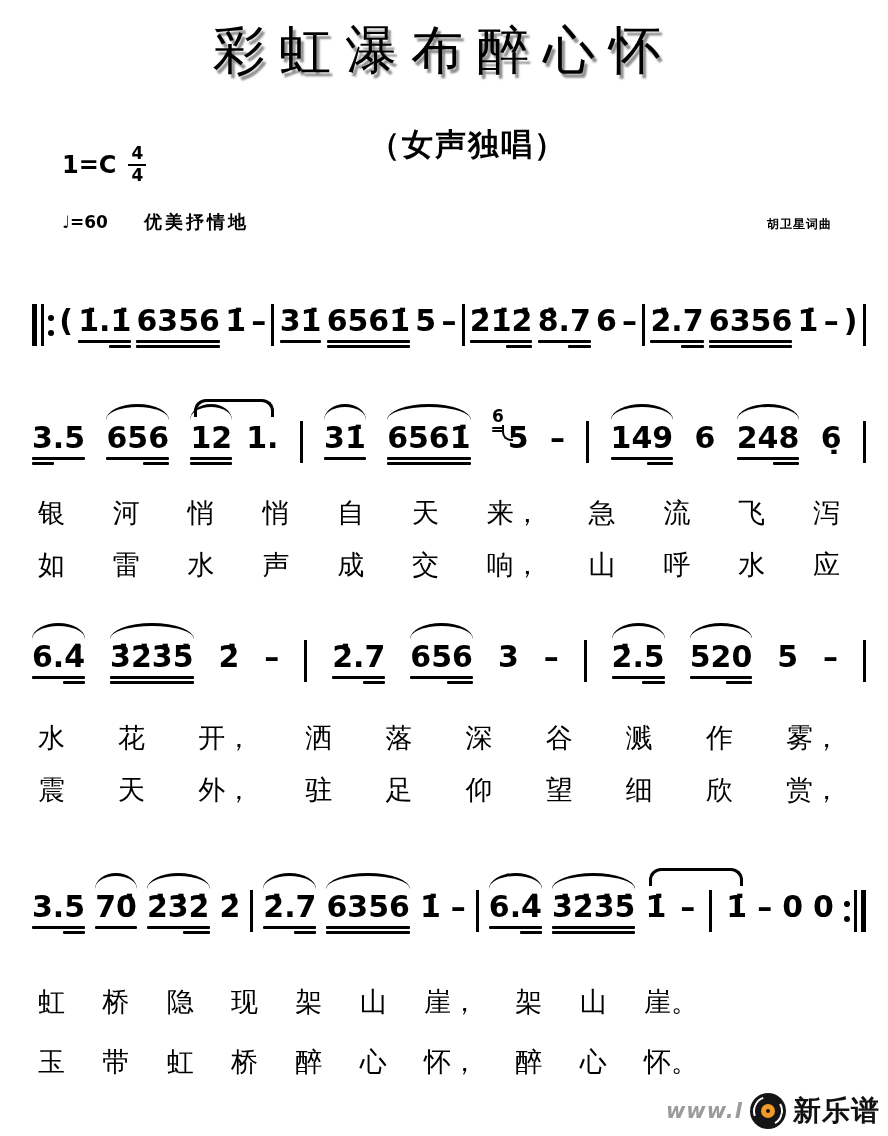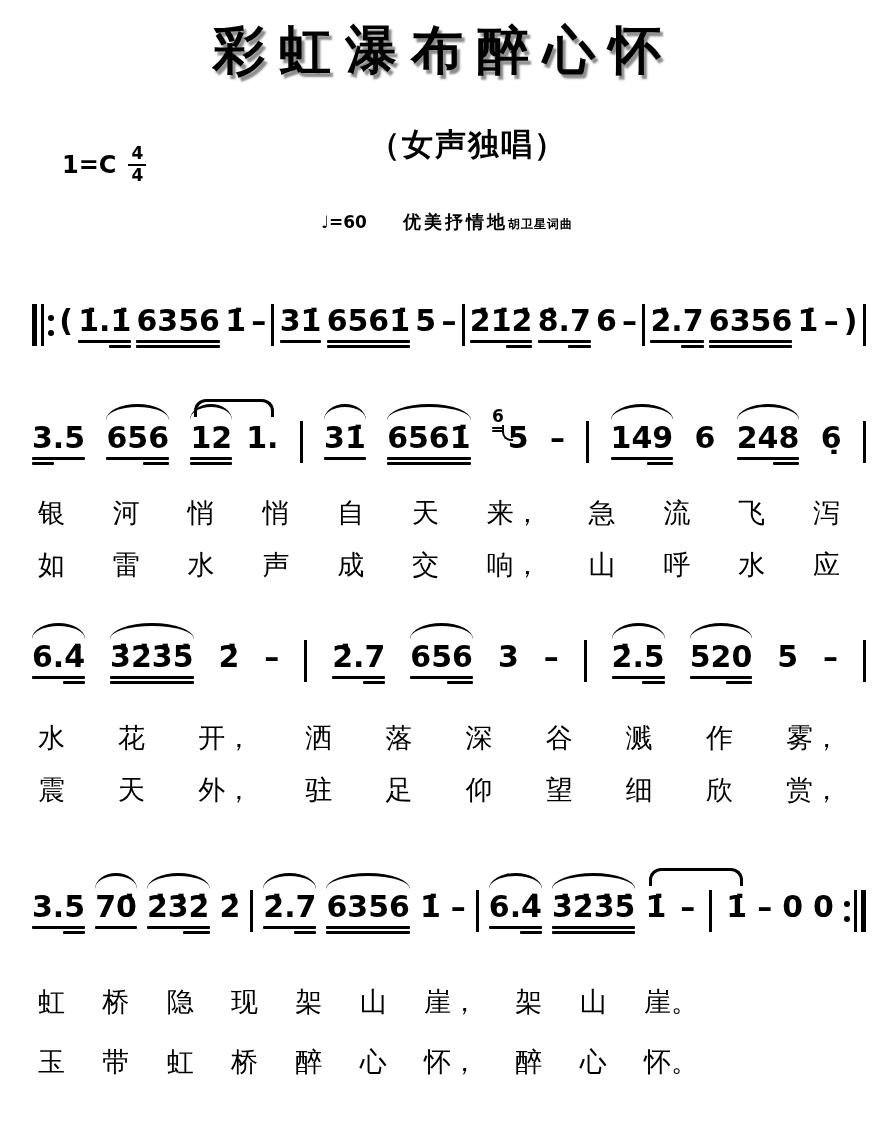--- a/index.html
+++ b/index.html
@@ -1,29 +1,29 @@
 <!DOCTYPE html>
 <html><head>
 <meta charset="utf-8">
 <style>
   html,body{margin:0;padding:0;background:#fff;}
   .page{position:relative;width:888px;height:1136px;background:#fff;overflow:hidden;
         font-family:"DejaVu Sans",sans-serif;color:#000;}
   
   .title{position:absolute;top:16px;left:0;right:0;margin:0;text-align:center;
-         font-size:52px;font-weight:bold;letter-spacing:14px;
+         font-size:52px;font-weight:normal;letter-spacing:14px;
          text-shadow:3px 4px 2px rgba(0,0,0,0.45);white-space:nowrap;}
   .subtitle{position:absolute;top:124px;left:0;right:0;text-align:center;
             font-size:31px;font-weight:bold;letter-spacing:2px;margin-left:48px;}
   .keysig{position:absolute;left:62px;top:144px;display:flex;align-items:center;gap:12px;font-weight:bold;}
   .key{font-size:24px;}
   .frac{display:inline-flex;flex-direction:column;align-items:center;font-size:17px;line-height:1.15;font-weight:bold;}
   .fn{border-bottom:2px solid #000;padding:0 3px;}
   .fd{padding:0 3px;}
-  .meta{position:absolute;left:62px;right:56px;top:210px;display:flex;justify-content:center;
+  .meta{position:absolute;left:62px;right:56px;top:210px;display:flex;justify-content:space-between;
         align-items:baseline;font-weight:bold;}
   .mleft{display:flex;align-items:baseline;gap:36px;}
   .tempo{font-size:17px;}
   .expr{font-size:18px;letter-spacing:3px;}
   .credit{font-size:12px;letter-spacing:1px;}
   
   .music-line{position:absolute;left:32px;right:22px;display:flex;justify-content:space-between;
               align-items:flex-start;padding-top:26px;}
   .m1{top:278px;} .m2{top:395px;} .m3{top:614px;} .m4{top:864px;}
   .grp{position:relative;display:flex;flex-direction:column;}
@@ -449,13 +449,22 @@
       <span class="syl">虹</span>
       <span class="syl">桥</span>
       <span class="syl">醉</span>
       <span class="syl">心</span>
       <span class="syl">怀，</span>
       <span class="syl">醉</span>
       <span class="syl">心</span>
       <span class="syl">怀。</span>
     </div>
 
+  <div class="watermark">
+    <span class="url">www.l</span>
+    <span class="disc">
+      <span class="shine s1"></span>
+      <span class="shine s2"></span>
+      <span class="label" style="background: rgb(240, 155, 40);"></span>
+    </span>
+    <span class="brand">新乐谱</span>
+  </div>
 </div>
 
 </body></html>

